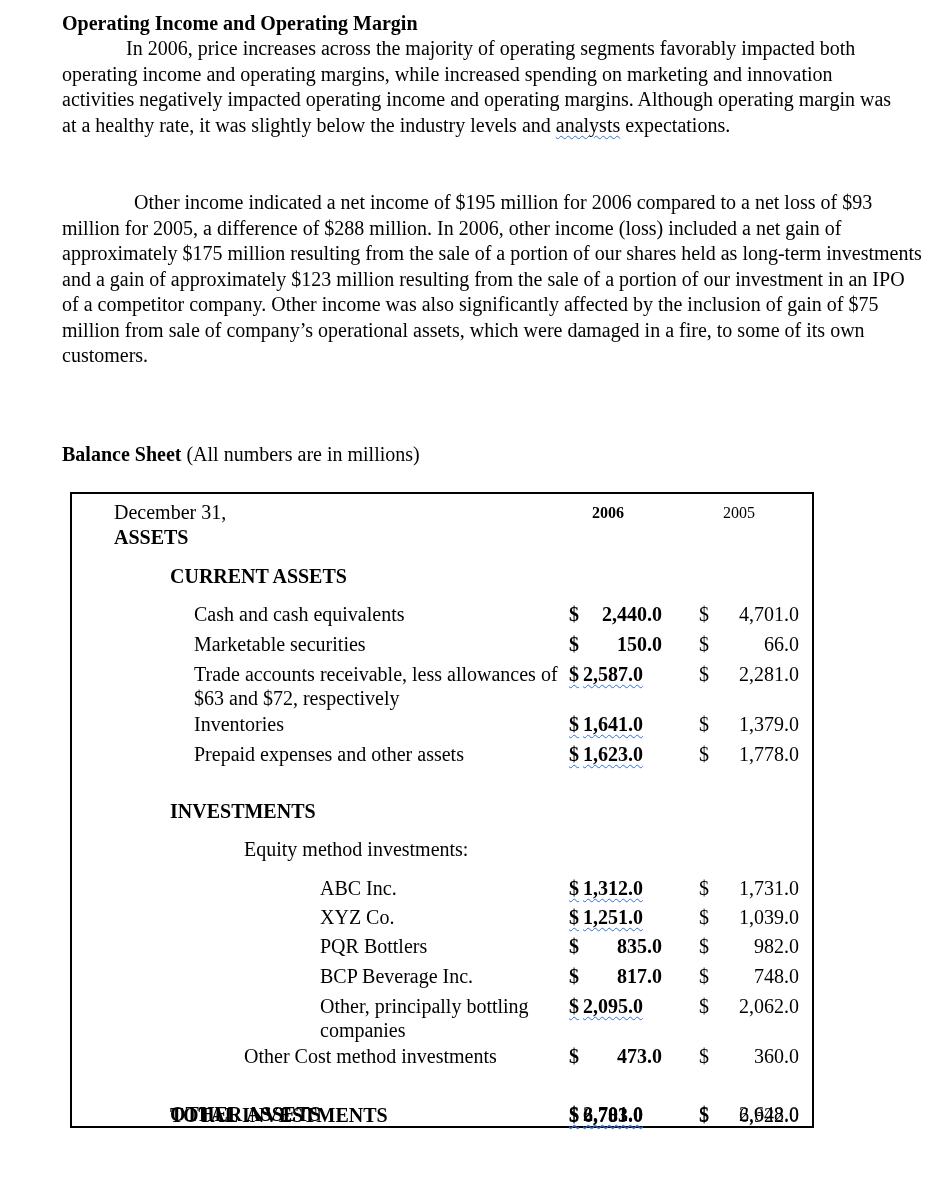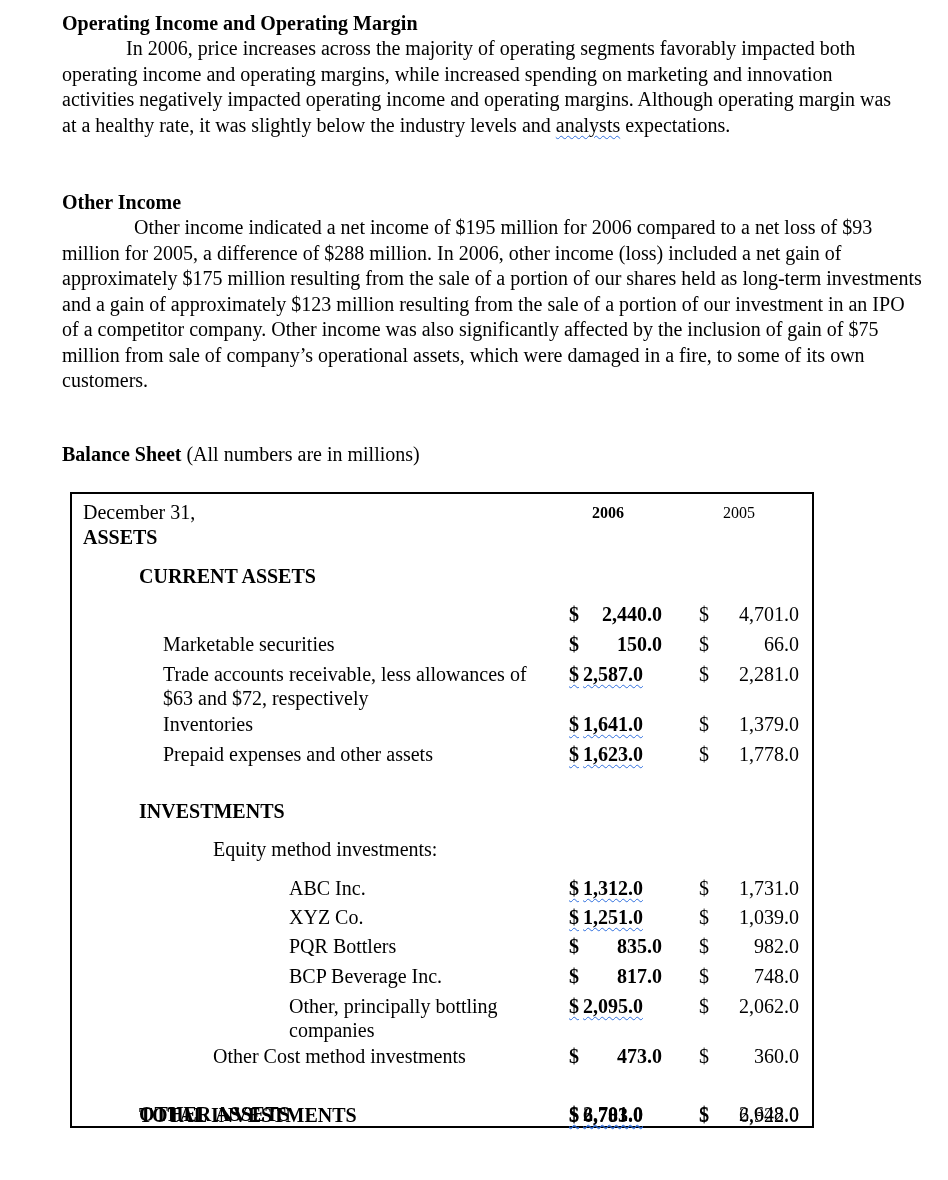--- a/index.html
+++ b/index.html
@@ -59,21 +59,21 @@
       box-sizing: content-box;
     }
     .bs-row {
       position: absolute;
       left: 0;
       width: 740px;
       height: 26px;
       font-size: 20px;
       line-height: 24px;
     }
-    .lbl { position: absolute; white-space: nowrap; }
+    .lbl { position: absolute; white-space: nowrap; margin-left: 31px; }
     .lbl.bold { font-weight: bold; }
     .lbl.wrap { white-space: normal; line-height: 24px; }
     .v06, .v05 {
       position: absolute;
       top: 0;
       height: 24px;
       white-space: nowrap;
     }
     .v06 { left: 497px; width: 93px; font-weight: bold; }
     .v05 { left: 627px; width: 100px; }
@@ -105,39 +105,39 @@
 <body>
 
 <div class="page">
 
   <div id="sec-opinc">
     <p class="section-heading">Operating Income and Operating Margin</p>
     <p class="para"><span>In 2006, price increases across the majority of operating segments favorably impacted both operating income and operating margins, while increased spending on marketing and innovation activities negatively impacted operating income and operating margins. Although operating margin was at a healthy rate, it was slightly below the industry levels and </span><span class="squiggle">analysts</span><span> expectations.</span></p>
   </div>
 
   <div id="sec-other">
-    <p class="section-heading">Other Income</p>
     <p class="para p2">Other income indicated a net income of $195 million for 2006 compared to a net loss of $93 million for 2005, a difference of $288 million. In 2006, other income (loss) included a net gain of approximately $175 million resulting from the sale of a portion of our shares held as long-term investments and a gain of approximately $123 million resulting from the sale of a portion of our investment in an IPO of a competitor company. Other income was also significantly affected by the inclusion of gain of $75 million from sale of company’s operational assets, which were damaged in a fire, to some of its own customers.</p>
   </div>
 
   <div id="bs-caption">
     <span class="b">Balance Sheet</span><span> (All numbers are in millions)</span>
   </div>
 </div>
 
 <div class="bs-box">
 
   <div class="lbl" style="left:11px; top:7px;">December 31,</div>
   <div class="lbl bold" style="left:11px; top:32px;">ASSETS</div>
   <div class="col-head" style="left:520px; font-weight:bold;">2006</div>
   <div class="col-head" style="left:651px;">2005</div>
 
   <div class="lbl bold" style="left:67px; top:71px;">CURRENT ASSETS</div>
 
   <div class="bs-row" style="top:108px;">
+    <div class="lbl" style="left:91px;">Cash and cash equivalents</div>
     <div class="v06">
         <span class="cur">$</span>
         <span class="amt">2,440.0</span>
       </div>
     <div class="v05">
         <span class="cur">$</span>
         <span class="amt">4,701.0</span>
       </div>
   </div>
 

